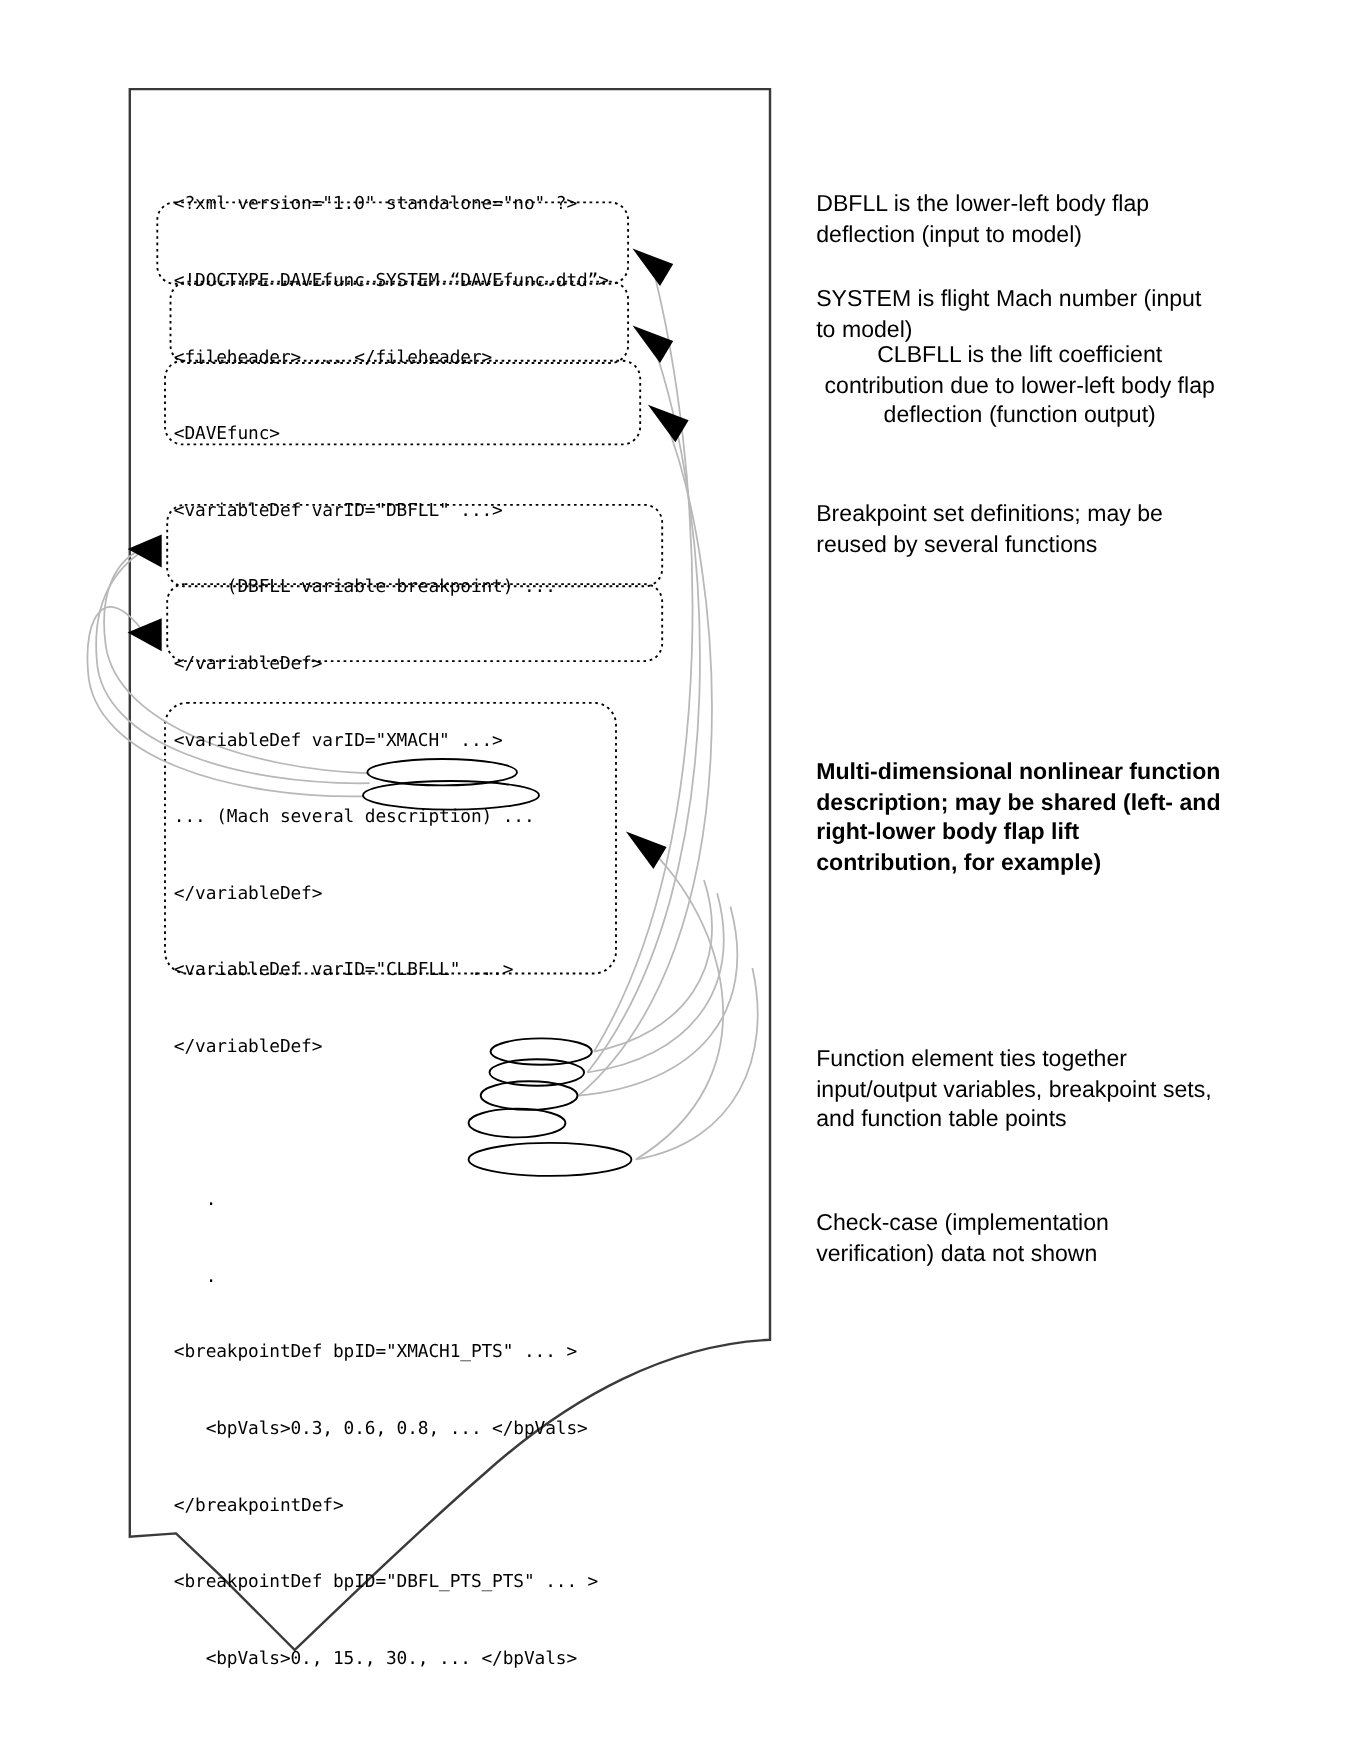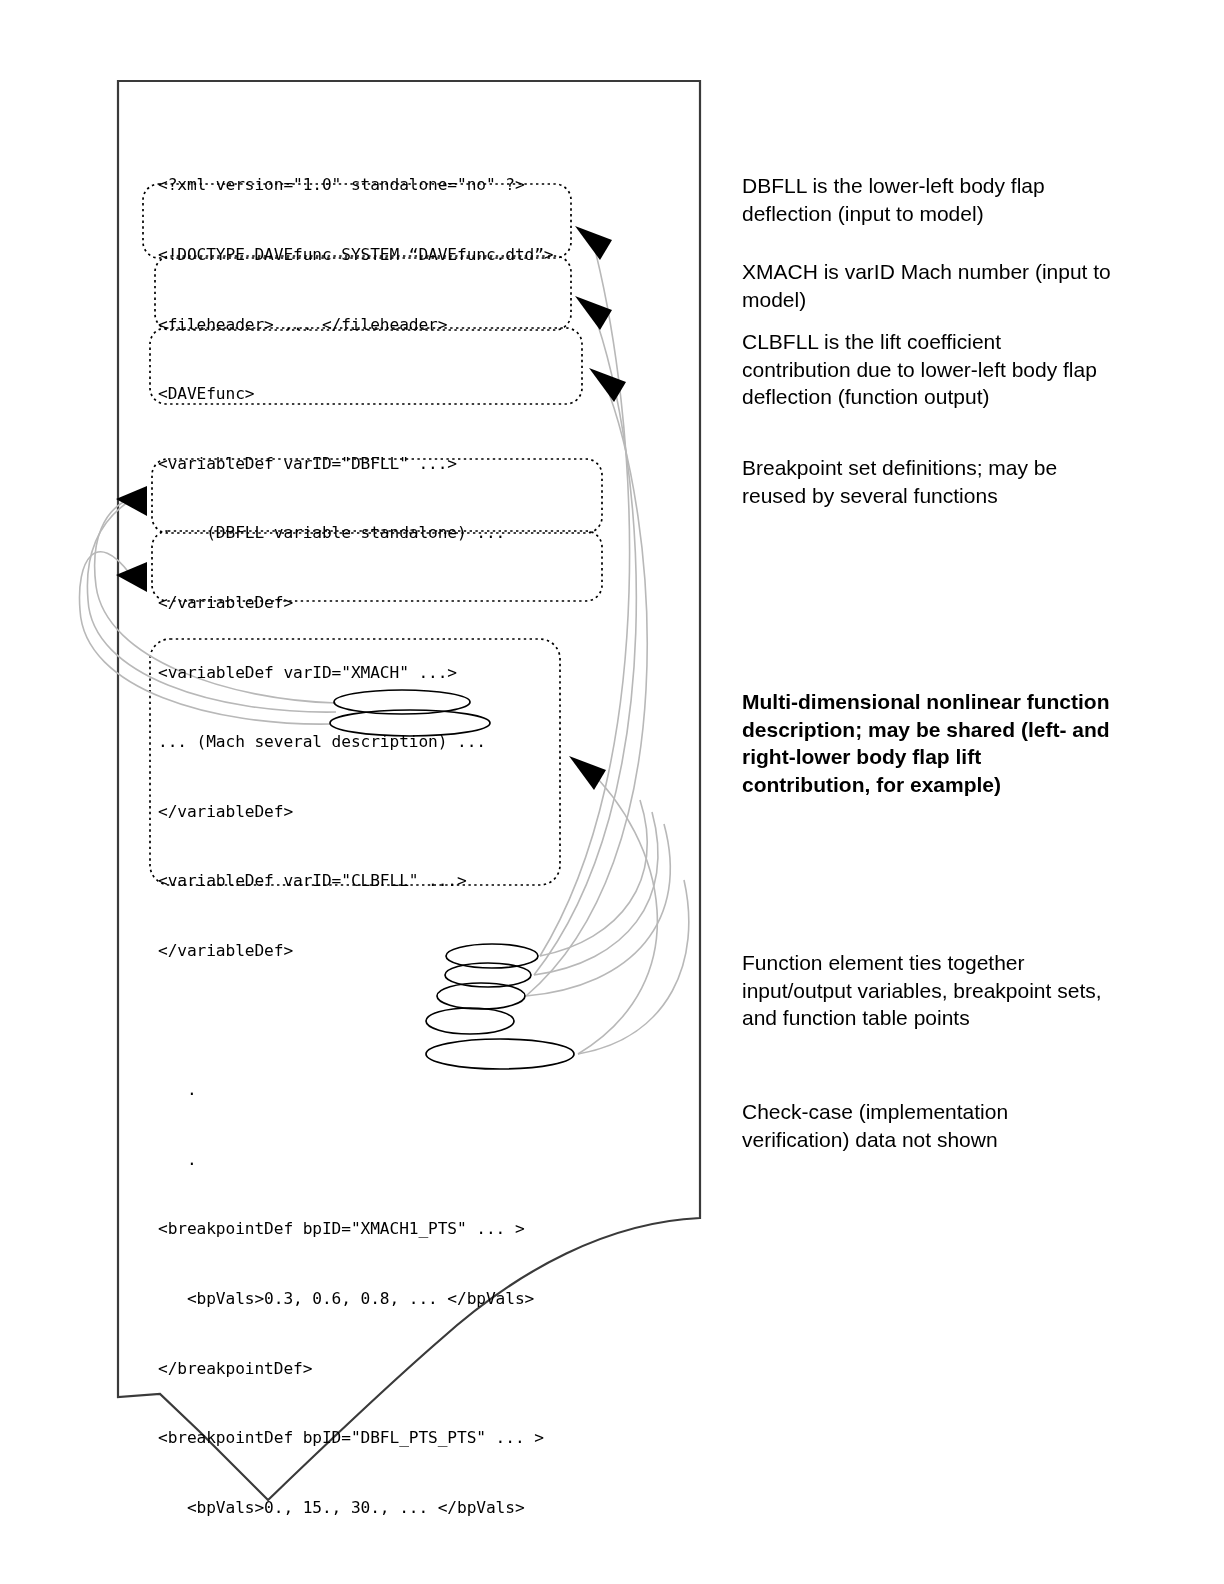--- a/index.html
+++ b/index.html
@@ -45,21 +45,21 @@
     position: absolute;
     left: 742px;
     width: 370px;
     font-family: "Liberation Sans", sans-serif;
     font-size: 21px;
     line-height: 27.5px;
     color: #000000;
   }
   #ann-0 { top: 172px; }
   #ann-1 { top: 258px; }
-  #ann-2 { top: 328px; }
+  #ann-2 { top: 309px; text-align: center; }
   #ann-3 { top: 454px; }
   #ann-4 { top: 688px; font-weight: bold; }
   #ann-5 { top: 949px; }
   #ann-6 { top: 1098px; }
 </style>
 </head>
 <body>
 
 <div id="page">
 
@@ -116,21 +116,21 @@
       <ellipse cx="500" cy="1054" rx="74" ry="15"></ellipse>
     </g>
   </svg>
 
   <div id="code-listing">
     <div class="code-line">&lt;?xml version="1.0" standalone="no" ?&gt;</div>
     <div class="code-line">&lt;!DOCTYPE DAVEfunc SYSTEM “DAVEfunc.dtd”&gt;</div>
     <div class="code-line">&lt;fileheader&gt; ... &lt;/fileheader&gt;</div>
     <div class="code-line">&lt;DAVEfunc&gt;</div>
     <div class="code-line">&lt;variableDef varID="DBFLL" ...&gt;</div>
-    <div class="code-line">     (DBFLL variable standalone) ...</div>
+    <div class="code-line">     (DBFLL variable breakpoint) ...</div>
     <div class="code-line">&lt;/variableDef&gt;</div>
     <div class="code-line">&lt;variableDef varID="XMACH" ...&gt;</div>
     <div class="code-line">... (Mach several description) ...</div>
     <div class="code-line">&lt;/variableDef&gt;</div>
     <div class="code-line">&lt;variableDef varID="CLBFLL" ...&gt;</div>
     <div class="code-line">&lt;/variableDef&gt;</div>
     <div class="code-line blank"></div>
     <div class="code-line">   .</div>
     <div class="code-line">   .</div>
     <div class="code-line">&lt;breakpointDef bpID="XMACH1_PTS" ... &gt;</div>
@@ -162,20 +162,20 @@
     
     
     
     
     
     
     
   </div>
 
   <div class="annotation" id="ann-0">DBFLL is the lower-left body flap deflection (input to model)</div>
-  <div class="annotation" id="ann-1">XMACH is varID Mach number (input to model)</div>
+  <div class="annotation" id="ann-1">SYSTEM is flight Mach number (input to model)</div>
   <div class="annotation" id="ann-2">CLBFLL is the lift coefficient contribution due to lower-left body flap deflection (function output)</div>
   <div class="annotation" id="ann-3">Breakpoint set definitions; may be reused by several functions</div>
   <div class="annotation" id="ann-4">Multi-dimensional nonlinear function description; may be shared (left- and right-lower body flap lift contribution, for example)</div>
   <div class="annotation" id="ann-5">Function element ties together input/output variables, breakpoint sets, and function table points</div>
   <div class="annotation" id="ann-6">Check-case (implementation verification) data not shown</div>
 
 </div>
 
 </body></html>

